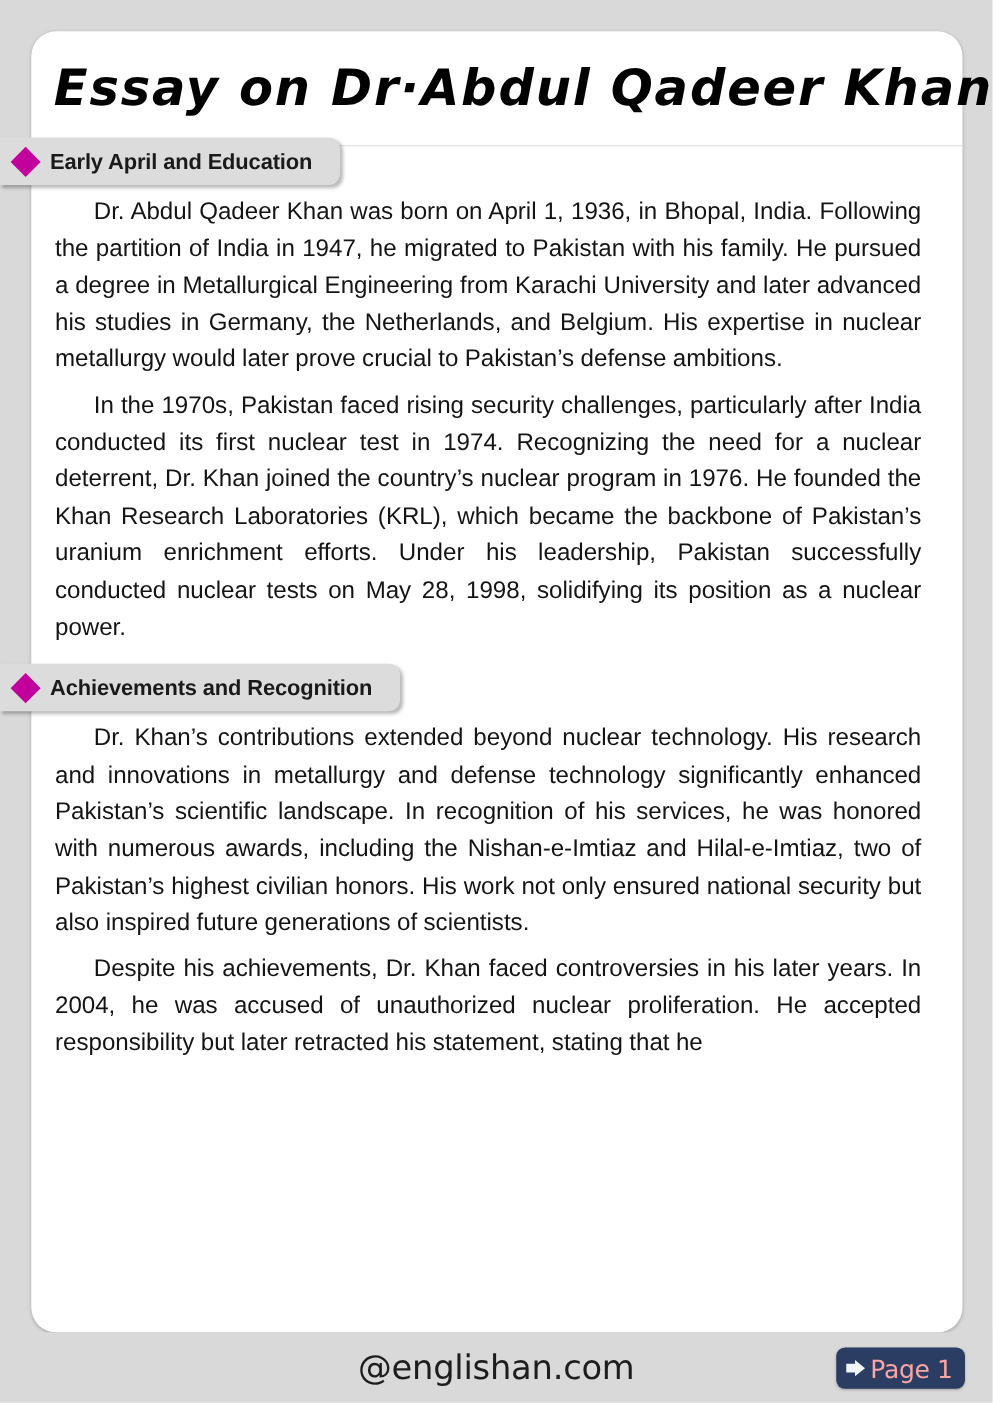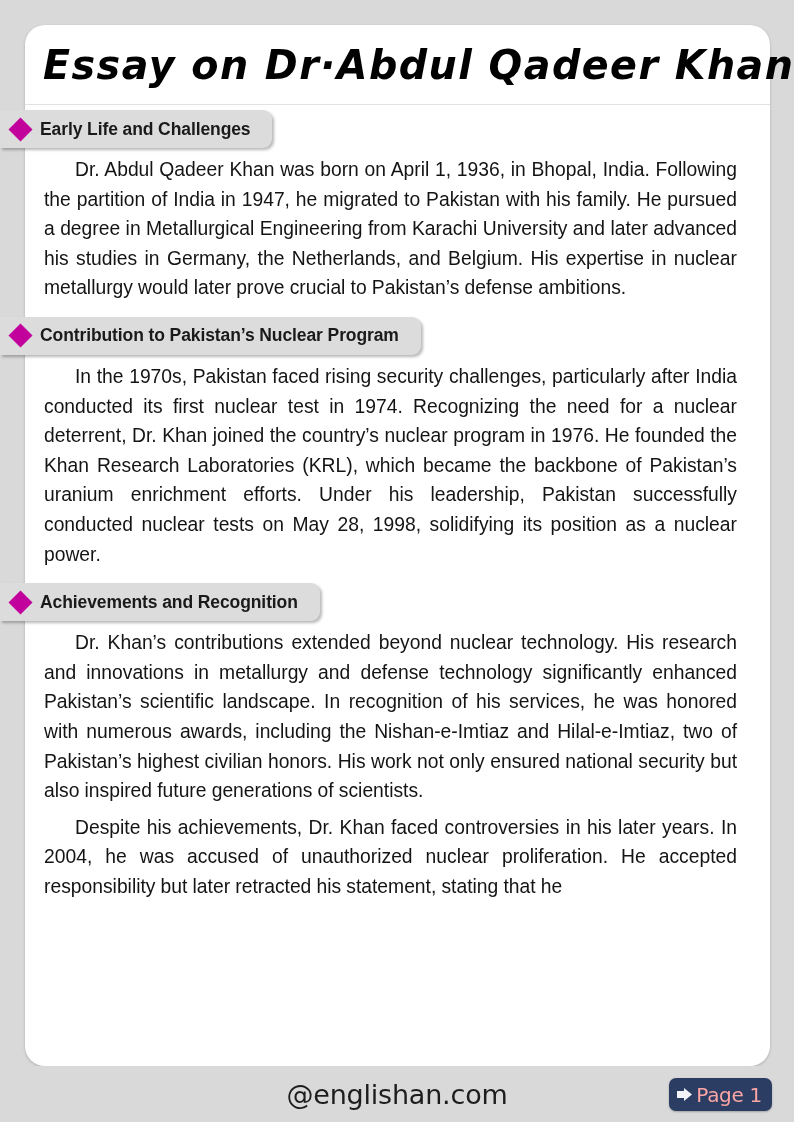--- a/index.html
+++ b/index.html
@@ -23,21 +23,21 @@
     top: 25px;
     width: 745px;
     height: 1041px;
     background: #ffffff;
     border-radius: 20px;
     box-shadow: 0 1px 3px rgba(0,0,0,0.20);
   }
 
   
   .title-block {
-    height: 80px;
+    height: 92px;
     border-bottom: 1px solid #e2e2e2;
     display: flex;
     align-items: center;
     padding: 0 14px 0 18px;
   }
 
   .doc-title {
     font-family: "DejaVu Sans", sans-serif;
     font-style: italic;
     font-weight: 700;
@@ -174,30 +174,26 @@
 
   <div class="title-block">
     <div class="doc-title">Essay on Dr·Abdul Qadeer Khan</div>
   </div>
 
   <div class="content">
 
     <div class="section">
       <div class="heading-pill">
         <span class="diamond-icon"></span>
-        <span class="heading-text">Early Life and Challenges</span>
+        <span class="heading-text">Early April and Education</span>
       </div>
       <p class="para">Dr. Abdul Qadeer Khan was born on April 1, 1936, in Bhopal, India. Following the partition of India in 1947, he migrated to Pakistan with his family. He pursued a degree in Metallurgical Engineering from Karachi University and later advanced his studies in Germany, the Netherlands, and Belgium. His expertise in nuclear metallurgy would later prove crucial to Pakistan’s defense ambitions.</p>
     </div>
 
     <div class="section">
-      <div class="heading-pill">
-        <span class="diamond-icon"></span>
-        <span class="heading-text">Contribution to Pakistan’s Nuclear Program</span>
-      </div>
       <p class="para">In the 1970s, Pakistan faced rising security challenges, particularly after India conducted its first nuclear test in 1974. Recognizing the need for a nuclear deterrent, Dr. Khan joined the country’s nuclear program in 1976. He founded the Khan Research Laboratories (KRL), which became the backbone of Pakistan’s uranium enrichment efforts. Under his leadership, Pakistan successfully conducted nuclear tests on May 28, 1998, solidifying its position as a nuclear power.</p>
     </div>
 
     <div class="section">
       <div class="heading-pill">
         <span class="diamond-icon"></span>
         <span class="heading-text">Achievements and Recognition</span>
       </div>
       <p class="para">Dr. Khan’s contributions extended beyond nuclear technology. His research and innovations in metallurgy and defense technology significantly enhanced Pakistan’s scientific landscape. In recognition of his services, he was honored with numerous awards, including the Nishan-e-Imtiaz and Hilal-e-Imtiaz, two of Pakistan’s highest civilian honors. His work not only ensured national security but also inspired future generations of scientists.</p>
     </div>

